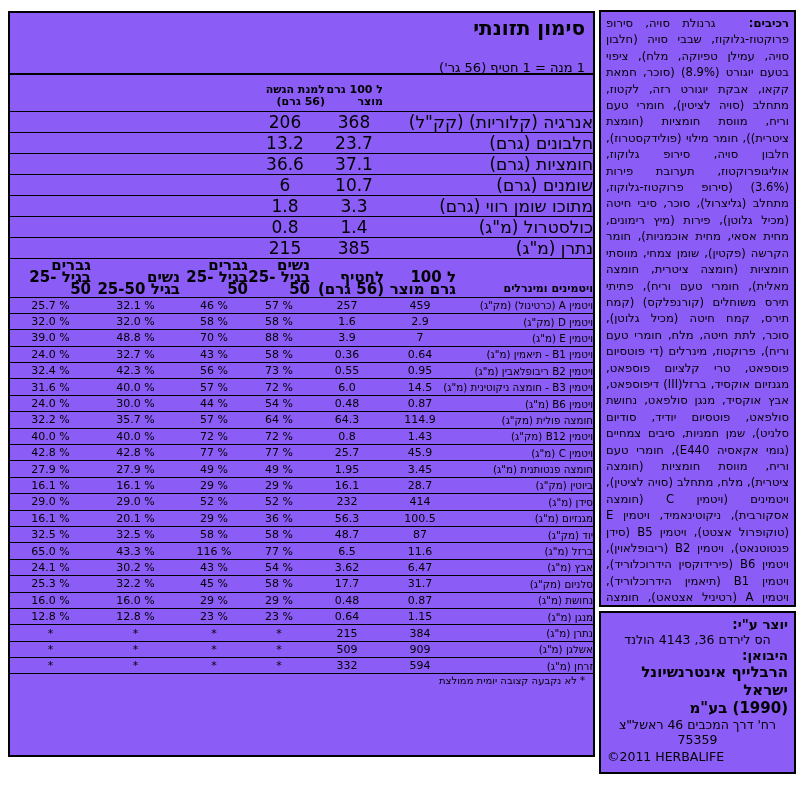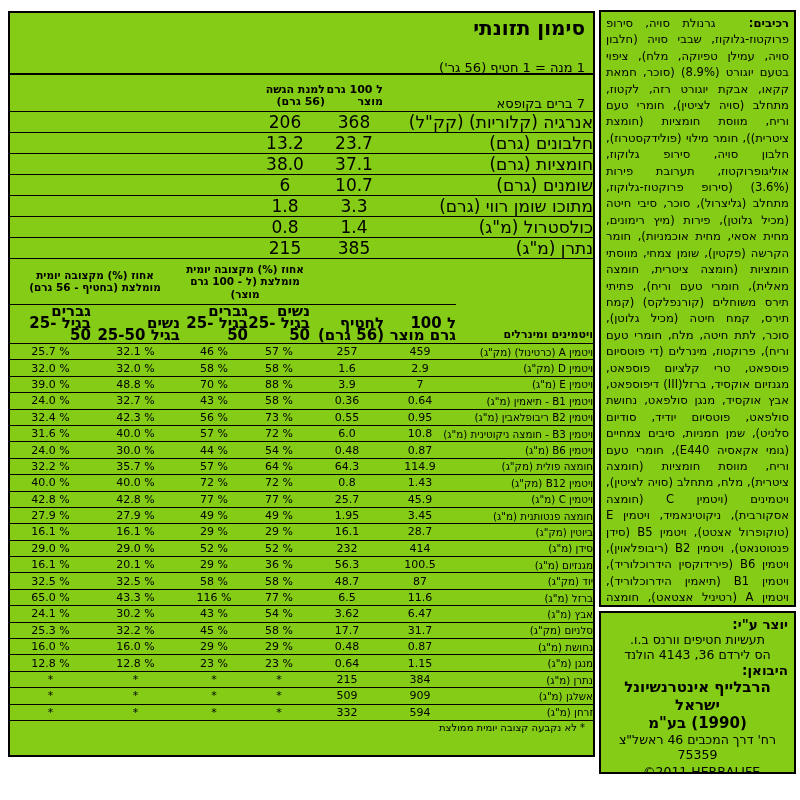--- a/index.html
+++ b/index.html
@@ -3,21 +3,21 @@
 <meta charset="utf-8">
 <style>
   * { box-sizing: border-box; margin: 0; padding: 0; }
   html,body { width: 800px; height: 800px; background: #fff; }
   body {
     position: relative;
     font-family: "DejaVu Sans", "Liberation Sans", sans-serif;
     color: #000;
     direction: rtl;
   }
-  .panel { position: absolute; border: 2px solid #000; background: #84cc16; overflow: hidden; }
+  .panel { position: absolute; border: 2px solid #000; background: #8b5cf6; overflow: hidden; }
 
   
   #left-panel { left: 8px; top: 11px; width: 587px; height: 746px; }
 
   .title-block { border-bottom: 2px solid #000; padding: 4px 8px 3px; height: 62px; text-align: right; }
   .title { font-size: 20px; font-weight: bold; line-height: 23px; }
   .subtitle { font-size: 13px; line-height: 16px; margin-top: 20px; }
 
   table { width: 100%; border-collapse: collapse; table-layout: fixed; direction: rtl; }
 
@@ -51,32 +51,31 @@
 
   
   #ingredients-panel { left: 599px; top: 10px; width: 197px; height: 597px; padding: 3px 5px; }
   .ingredients-text { font-size: 11.6px; line-height: 16.4px; text-align: justify; }
   .ingredients-text .lead { font-weight: bold; margin-left: 21px; }
 
   
   #producer-panel { left: 599px; top: 611px; width: 197px; height: 163px; padding: 3px 6px 2px; }
   .p-label { font-weight: bold; font-size: 13.5px; line-height: 16px; text-align: right; }
   .p-line  { font-size: 12.5px; line-height: 15px; text-align: center; }
-  .p-big   { font-weight: bold; font-size: 15px; line-height: 18px; text-align: center; }
-  .p-copy  { font-size: 12.5px; line-height: 16px; text-align: left; direction: ltr; margin-top: 2px; margin-left: 36px; }
+  .p-big   { font-weight: bold; font-size: 15px; line-height: 18px; text-align: right; }
+  .p-copy  { font-size: 12.5px; line-height: 16px; text-align: left; direction: ltr; margin-top: 2px; }
 </style>
 </head>
 <body>
 
 <div class="panel" id="left-panel">
 
   <div class="title-block">
     <div class="title">סימון תזונתי</div>
     <div class="subtitle">1 מנה = 1 חטיף (56 גר')</div>
-    <div class="subtitle">7 ברים בקופסא</div>
   </div>
 
   <table class="top-table">
     <colgroup>
         <col class="c-label">
         <col class="c-per100">
         <col class="c-serv">
         <col>
       </colgroup>
     <thead>
@@ -102,21 +101,21 @@
         </tr>
         <tr>
           <td class="lbl">חלבונים (גרם)</td>
           <td class="num">23.7</td>
           <td class="num">13.2</td>
           <td class="fill"></td>
         </tr>
         <tr>
           <td class="lbl">חומציות (גרם)</td>
           <td class="num">37.1</td>
-          <td class="num">38.0</td>
+          <td class="num">36.6</td>
           <td class="fill"></td>
         </tr>
         <tr>
           <td class="lbl">שומנים (גרם)</td>
           <td class="num">10.7</td>
           <td class="num">6</td>
           <td class="fill"></td>
         </tr>
         <tr>
           <td class="lbl">מתוכו שומן רווי (גרם)</td>
@@ -144,33 +143,20 @@
       <col class="c-label">
         <col class="c-p100">
         <col class="c-snk">
       <col class="c-w100">
         <col class="c-m100">
         <col class="c-w56">
         <col>
     </colgroup>
     <thead>
       <tr>
-        <td class="group nob"></td>
-        <td class="group"></td>
-        <td class="group"></td>
-        <td class="group" colspan="2">
-          <div>אחוז (%) מקצובה יומית</div>
-          <div>מומלצת (ל - 100 גרם מוצר)</div>
-        </td>
-        <td class="group" colspan="2">
-          <div>אחוז (%) מקצובה יומית</div>
-          <div>מומלצת (בחטיף - 56 גרם)</div>
-        </td>
-      </tr>
-      <tr>
         <th class="h-label">ויטמינים ומינרלים</th>
         <th>
           <div>ל 100</div>
           <div>גרם מוצר</div>
         </th>
         <th>
           <div>לחטיף</div>
           <div>(56 גרם)</div>
         </th>
         <th>
@@ -232,21 +218,21 @@
           <td class="lbl">ויטמין B2 ריבופלאבין (מ"ג)</td>
           <td class="num">0.95</td>
           <td class="num">0.55</td>
           <td class="num">73 %</td>
           <td class="num">56 %</td>
           <td class="num">42.3 %</td>
           <td class="num">32.4 %</td>
         </tr>
         <tr>
           <td class="lbl">ויטמין B3 - חומצה ניקוטינית (מ"ג)</td>
-          <td class="num">10.8</td>
+          <td class="num">14.5</td>
           <td class="num">6.0</td>
           <td class="num">72 %</td>
           <td class="num">57 %</td>
           <td class="num">40.0 %</td>
           <td class="num">31.6 %</td>
         </tr>
         <tr>
           <td class="lbl">ויטמין B6 (מ"ג)</td>
           <td class="num">0.87</td>
           <td class="num">0.48</td>
@@ -407,20 +393,19 @@
 
 <div class="panel" id="ingredients-panel">
   <div class="ingredients-text">
     <span class="lead">רכיבים:</span><span> גרנולת סויה, סירופ פרוקטוז-גלוקוז, שבבי סויה (חלבון סויה, עמילן טפיוקה, מלח), ציפוי בטעם יוגורט (8.9%) (סוכר, חמאת קקאו, אבקת יוגורט רזה, לקטוז, מתחלב (סויה לציטין), חומרי טעם וריח, מווסת חומציות (חומצת ציטרית)), חומר מילוי (פולידקסטרוז), חלבון סויה, סירופ גלוקוז, אוליגופרוקטוז, תערובת פירות (3.6%) (סירופ פרוקטוז-גלוקוז, מתחלב (גליצרול), סוכר, סיבי חיטה (מכיל גלוטן), פירות (מיץ רימונים, מחית אסאי, מחית אוכמניות), חומר הקרשה (פקטין), שומן צמחי, מווסתי חומציות (חומצה ציטרית, חומצה מאלית), חומרי טעם וריח), פתיתי תירס משוחלים (קורנפלקס) (קמח תירס, קמח חיטה (מכיל גלוטן), סוכר, לתת חיטה, מלח, חומרי טעם וריח), פרוקטוז, מינרלים (די פוטסיום פוספאט, טרי קלציום פוספאט, מגנזיום אוקסיד, ברזל(III) דיפוספאט, אבץ אוקסיד, מנגן סולפאט, נחושת סולפאט, פוטסיום יודיד, סודיום סלניט), שמן חמניות, סיבים צמחיים (גומי אקאסיה E440), חומרי טעם וריח, מווסת חומציות (חומצה ציטרית), מלח, מתחלב (סויה לציטין), ויטמינים (ויטמין C (חומצה אסקורבית), ניקוטינאמיד, ויטמין E (טוקופרול אצטט), ויטמין B5 (סידן פנטוטנאט), ויטמין B2 (ריבופלאוין), ויטמין B6 (פירידוקסין הידרוכלוריד), ויטמין B1 (תיאמין הידרוכלוריד), ויטמין A (רטיניל אצטאט), חומצה פולית, ביוטין, ויטמין D (כולקלציפרול), ויטמין B12 (ציאנוקובלמין)).</span>
   </div>
 
 </div>
 
 <div class="panel" id="producer-panel">
   <div class="p-label">יוצר ע"י:</div>
-  <div class="p-line">תעשיות חטיפים וורנס ב.ו.</div>
   <div class="p-line">הס לירדם 36, 4143 הולנד</div>
   <div class="p-label">היבואן:</div>
   <div class="p-big">הרבלייף אינטרנשיונל ישראל</div>
   <div class="p-big">(1990) בע"מ</div>
   <div class="p-line">רח' דרך המכבים 46 ראשל"צ 75359</div>
   <div class="p-copy">©2011 HERBALIFE</div>
 </div>
 
 </body></html>

